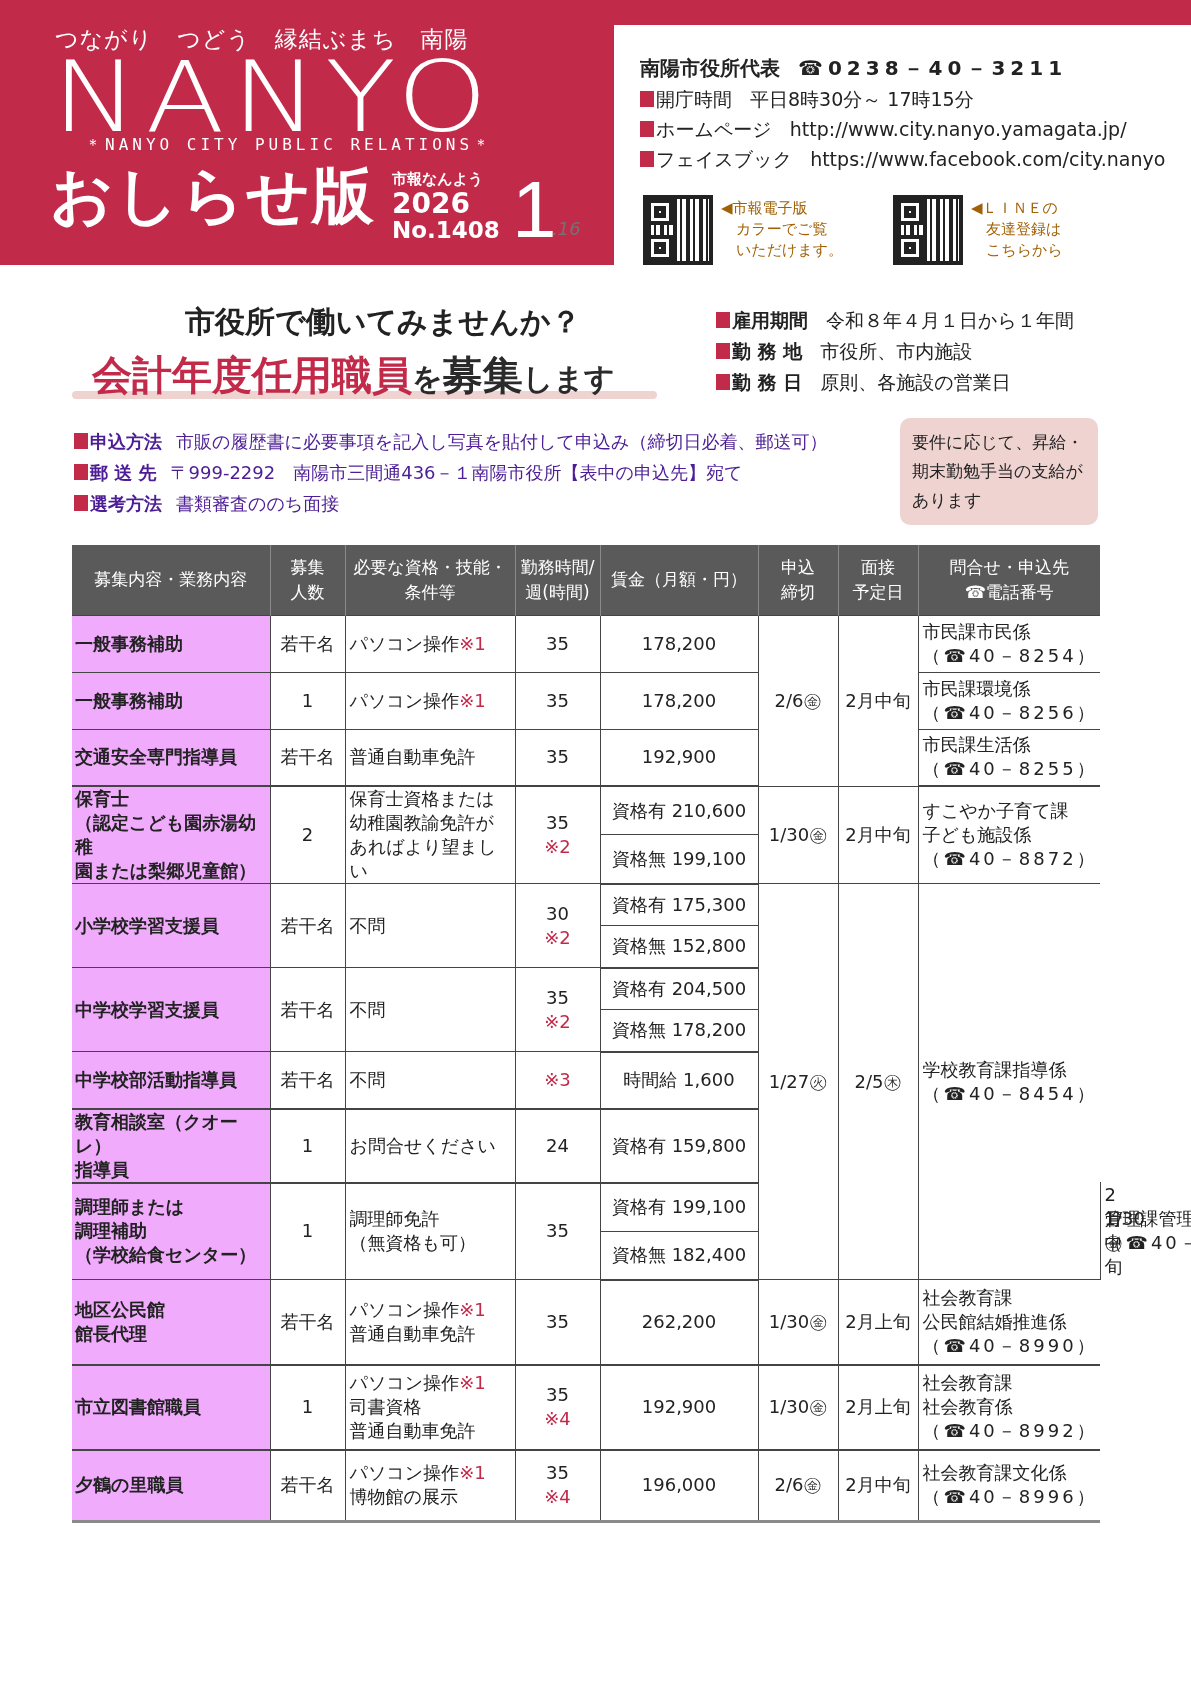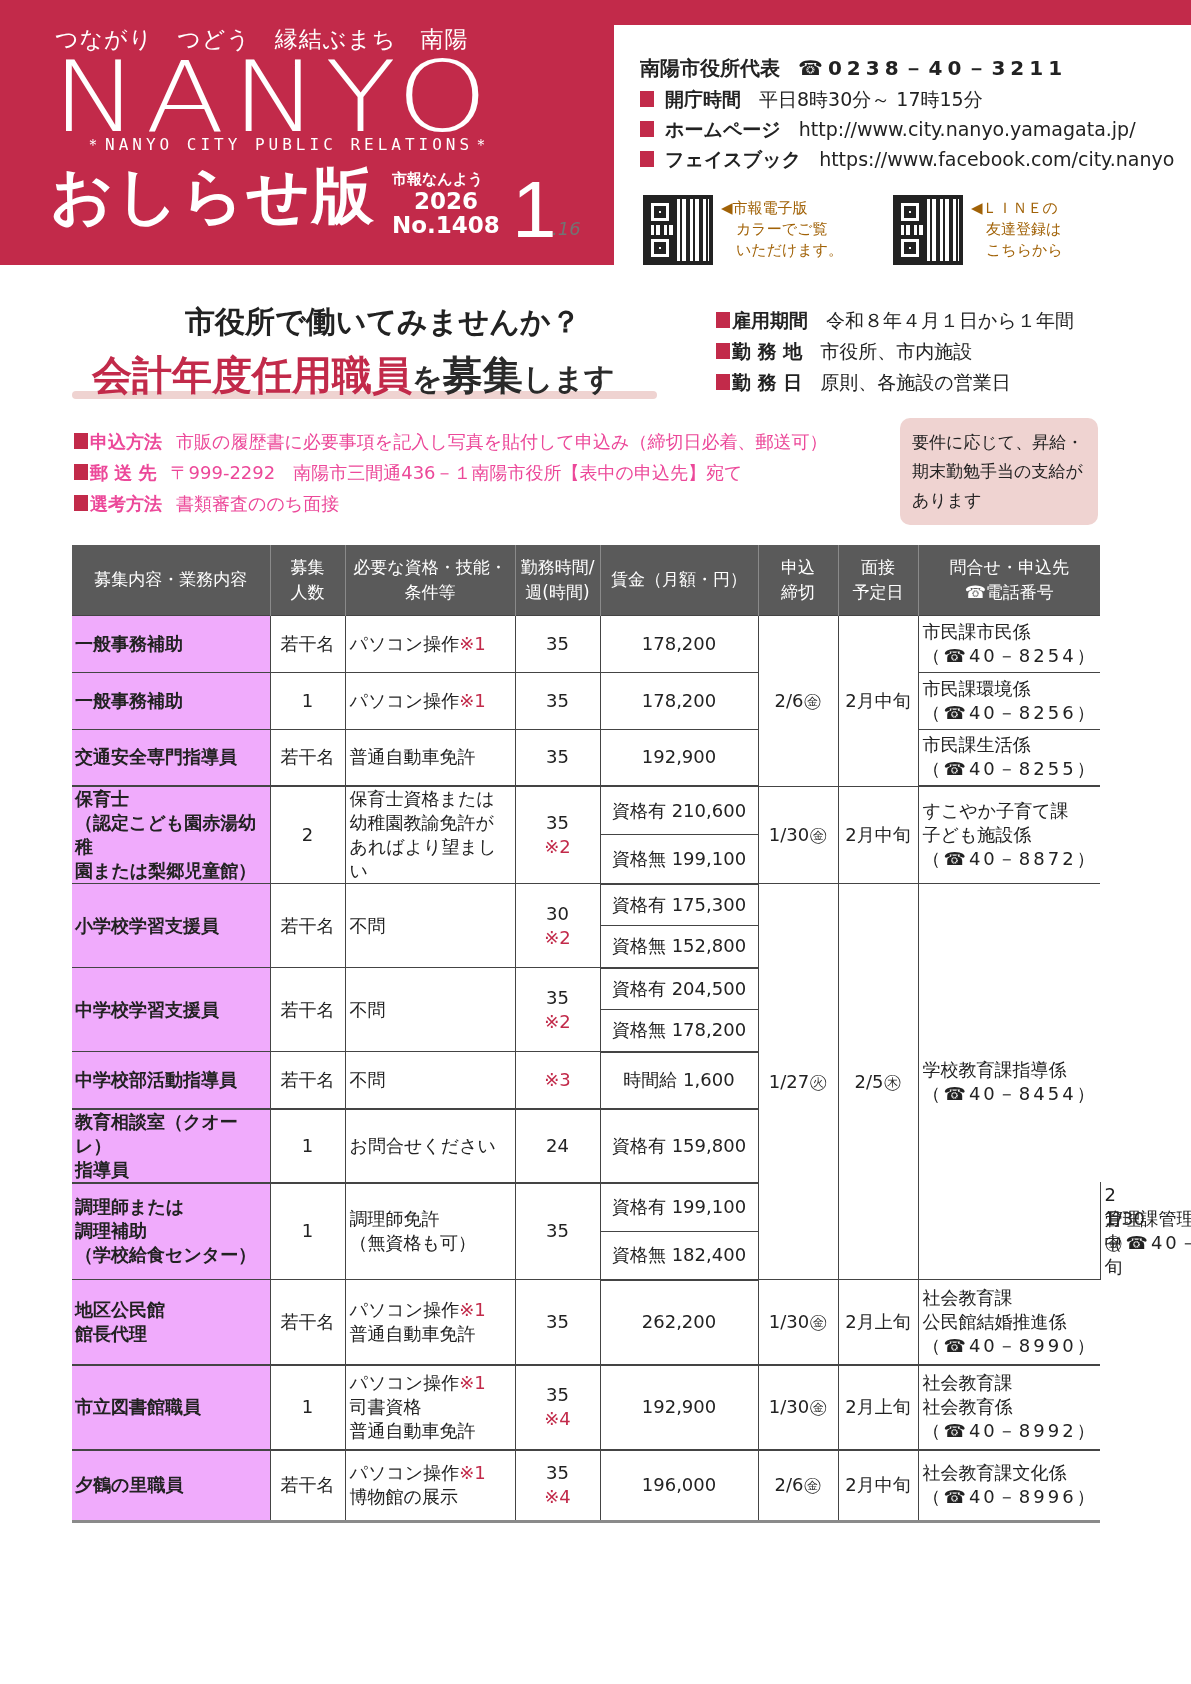--- a/index.html
+++ b/index.html
@@ -5,48 +5,48 @@
   * { box-sizing: border-box; margin: 0; padding: 0; }
   body { width: 1191px; height: 1684px; background: #ffffff; font-family: "DejaVu Sans", "Liberation Sans", sans-serif; color: #2a2a2a; position: relative; overflow: hidden; }
   .banner { position: absolute; left: 0; top: 0; width: 1191px; height: 265px; background: #c22a4a; }
   .banner-info { position: absolute; left: 614px; top: 25px; width: 577px; height: 245px; background: #ffffff; }
   .tagline { position: absolute; left: 55px; top: 24px; color: #fff; font-size: 23px; letter-spacing: 1px; white-space: nowrap; }
   .logo { position: absolute; left: 52px; top: 48px; color: #fff; font-family: "DejaVu Sans", sans-serif; font-weight: 200; font-size: 98px; letter-spacing: 6px; line-height: 1; -webkit-text-stroke: 0; transform: scaleX(1.18); transform-origin: left top; }
   .subtitle-en { position: absolute; left: 85px; top: 135px; color: #fff; font-size: 16px; letter-spacing: 4px; white-space: nowrap; font-family: "DejaVu Sans Mono", monospace; }
   .edition { position: absolute; left: 50px; top: 165px; color: #fff; font-size: 62px; font-weight: bold; letter-spacing: 2px; white-space: nowrap; line-height: 1; }
   .issue-block { position: absolute; left: 392px; top: 170px; color: #fff; font-weight: bold; }
   .issue-kana { font-size: 15px; display: block; }
-  .issue-year { font-size: 23px; display: block; line-height: 1.05; text-align: center; }
+  .issue-year { font-size: 28px; display: block; line-height: 1.05; }
   .issue-no { font-size: 23px; display: block; line-height: 1.05; }
   .issue-month { position: absolute; left: 512px; top: 170px; color: #fff; font-size: 80px; line-height: 1; font-family: "Liberation Sans", sans-serif; }
   .issue-day { position: absolute; left: 552px; top: 218px; color: #737373; font-size: 18px; font-style: italic; }
 
   .info-rep { position: absolute; left: 640px; top: 55px; font-size: 20px; font-weight: bold; color: #222; white-space: nowrap; }
   .info-rep .tel { margin-left: 18px; letter-spacing: 5px; }
   .info-row { position: absolute; left: 640px; font-size: 19px; color: #222; white-space: nowrap; }
-  .info-row .lbl { font-weight: bold; margin-right: 18px; margin-left: 9px; }
+  .info-row .lbl { font-weight: normal; margin-right: 18px; }
   .sq { display: inline-block; width: 14px; height: 16px; background: #c22a4a; margin-right: 2px; vertical-align: -1px; }
   .qr { position: absolute; width: 70px; height: 70px; background:
       repeating-linear-gradient(90deg, #222 0 4px, #fff 4px 7px, #222 7px 9px, #fff 9px 13px),
       #fff; border: 4px solid #222; }
   .qr::before, .qr::after { content: ""; position: absolute; width: 18px; height: 18px; border: 4px solid #222; background: #fff; box-shadow: inset 0 0 0 3px #fff, inset 0 0 0 8px #222; }
   .qr::before { left: 0; top: 0; }
   .qr::after { left: 0; bottom: 0; }
   .qr-caption { position: absolute; font-size: 15px; color: #a16207; line-height: 21px; white-space: nowrap; }
 
   .headline-q { position: absolute; left: 185px; top: 302px; font-size: 30px; font-weight: bold; color: #222; white-space: nowrap; }
   .headline-main { position: absolute; left: 92px; top: 348px; font-size: 40px; font-weight: bold; white-space: nowrap; }
   .headline-main .red { color: #c22a4a; }
   .headline-main .small { font-size: 30px; }
   .headline-underline { position: absolute; left: 72px; top: 391px; width: 585px; height: 8px; background: #efd3d1; border-radius: 4px; }
 
   .cond-row { position: absolute; left: 716px; font-size: 19px; color: #222; white-space: nowrap; }
   .cond-row .lbl { font-weight: bold; margin-right: 18px; }
 
-  .apply-row { position: absolute; left: 74px; font-size: 18px; color: #ec4899; white-space: nowrap; }
+  .apply-row { position: absolute; left: 74px; font-size: 18px; color: #4c1d95; white-space: nowrap; }
   .apply-row .lbl { font-weight: bold; margin-right: 14px; }
 
   .note-box { position: absolute; left: 900px; top: 418px; width: 198px; height: 107px; background: #efd3d1; border-radius: 10px; padding: 10px 12px; font-size: 17px; line-height: 29px; color: #222; }
 
   table.jobs { position: absolute; left: 72px; top: 545px; border-collapse: collapse; table-layout: fixed; width: 1028px; font-size: 18px; color: #222; }
   table.jobs th { background: #5a5a5a; color: #fff; font-weight: normal; font-size: 17px; line-height: 25px; text-align: center; border-left: 1px solid #8a8a8a; height: 70px; padding: 0 2px; }
   table.jobs th:first-child { border-left: none; }
   table.jobs td { border: 1px solid #444; padding: 0 4px; text-align: center; vertical-align: middle; line-height: 24px; }
   table.jobs td.job { background: #f0abfc; text-align: left; font-weight: bold; padding-left: 3px; border-left: none; }
   table.jobs td.qual { text-align: left; }

